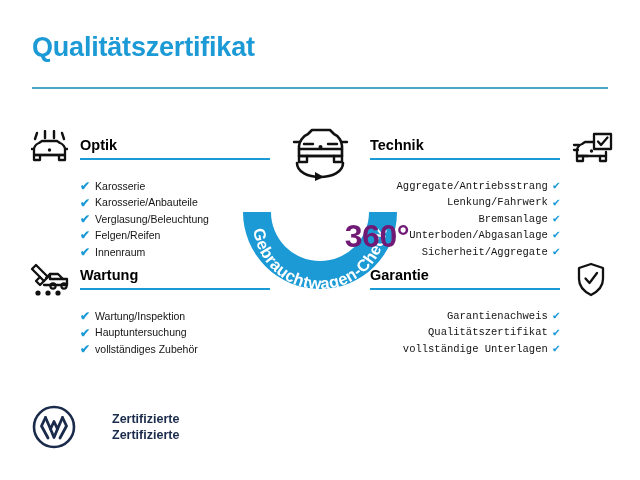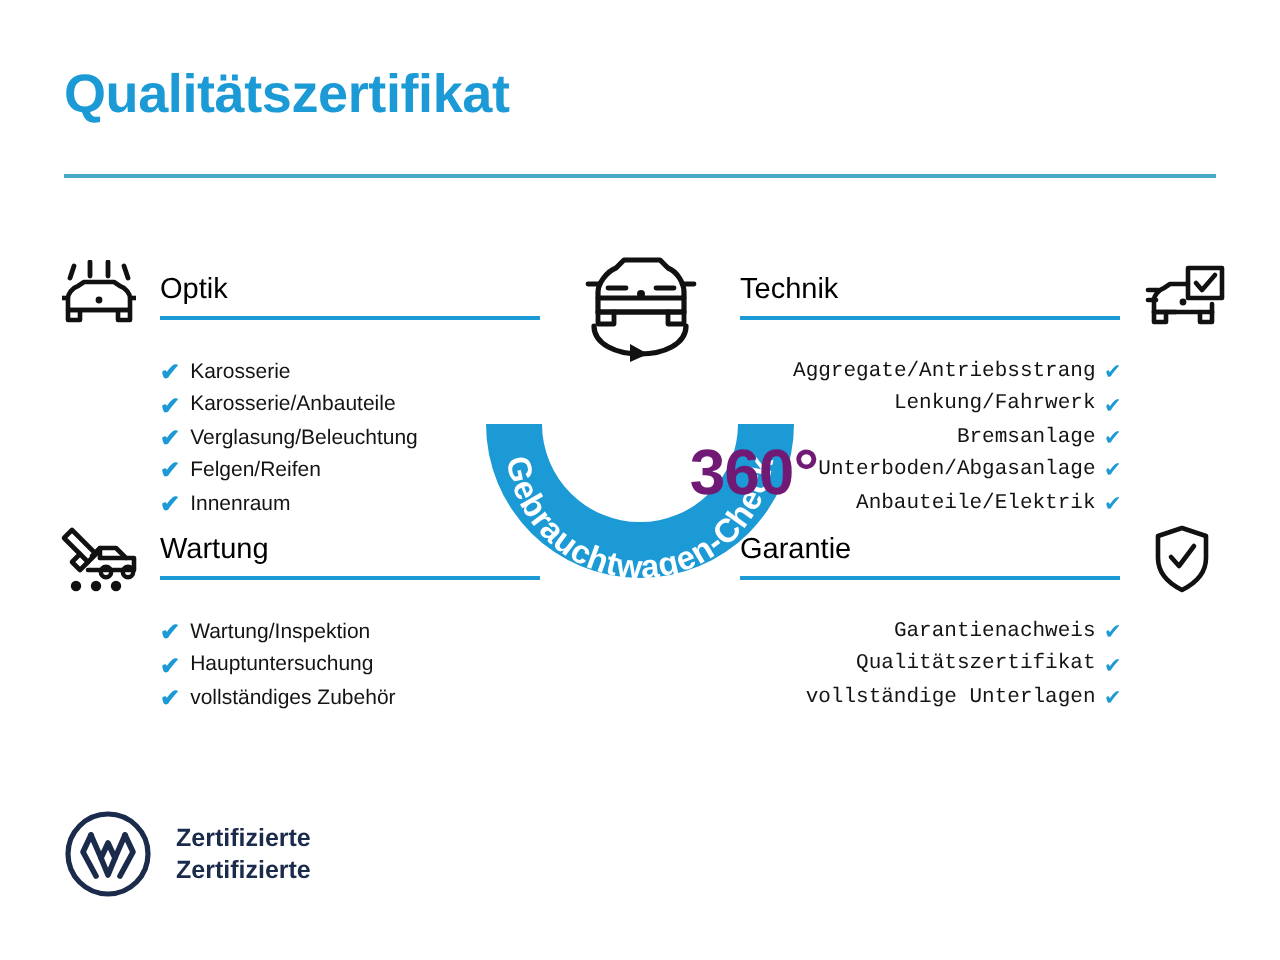--- a/index.html
+++ b/index.html
@@ -68,21 +68,21 @@
 
   .sec-title-wrap {
     position: absolute;
     top: 8px;
   }
   .section.left .sec-title-wrap  { left: 58px;  right: 0; }
   .section.right .sec-title-wrap { right: 58px; left: 0; }
 
   .sec-title {
     font-size: 14.5px;
-    font-weight: normal;
+    font-weight: bold;
     color: #000000;
     line-height: 18px;
     white-space: nowrap;
   }
   .section.right .sec-title { text-align: left; }
 
   .sec-rule {
     margin-top: 4px;
     height: 2px;
     background: #1b9ad6;
@@ -151,20 +151,21 @@
     letter-spacing: -0.5px;
   }
 
   
   .footer {
     position: absolute;
     left: 32px;
     top: 405px;
     display: flex;
     align-items: center;
+    gap: 24px;
   }
   .vw-logo { width: 44px; height: 44px; }
   .footer-text {
     margin-left: 12px;
     color: #1b2b4b;
     font-size: 12.5px;
     font-weight: bold;
     line-height: 16px;
   }
 </style>
@@ -299,21 +300,21 @@
         </li>
       <li>
           <span>Bremsanlage</span>
           <span class="check">✔</span>
         </li>
       <li>
           <span>Unterboden/Abgasanlage</span>
           <span class="check">✔</span>
         </li>
       <li>
-          <span>Anbauteile/Elektrik</span>
+          <span>Sicherheit/Aggregate</span>
           <span class="check">✔</span>
         </li>
     </ul>
   </div>
 
   <div class="section right sec-garantie">
     <div class="sec-head">
       <div class="sec-icon">
         <svg width="46" height="40" viewBox="0 0 46 40">
           <g stroke="#111" stroke-width="2.3" fill="none" stroke-linejoin="round" stroke-linecap="round">

